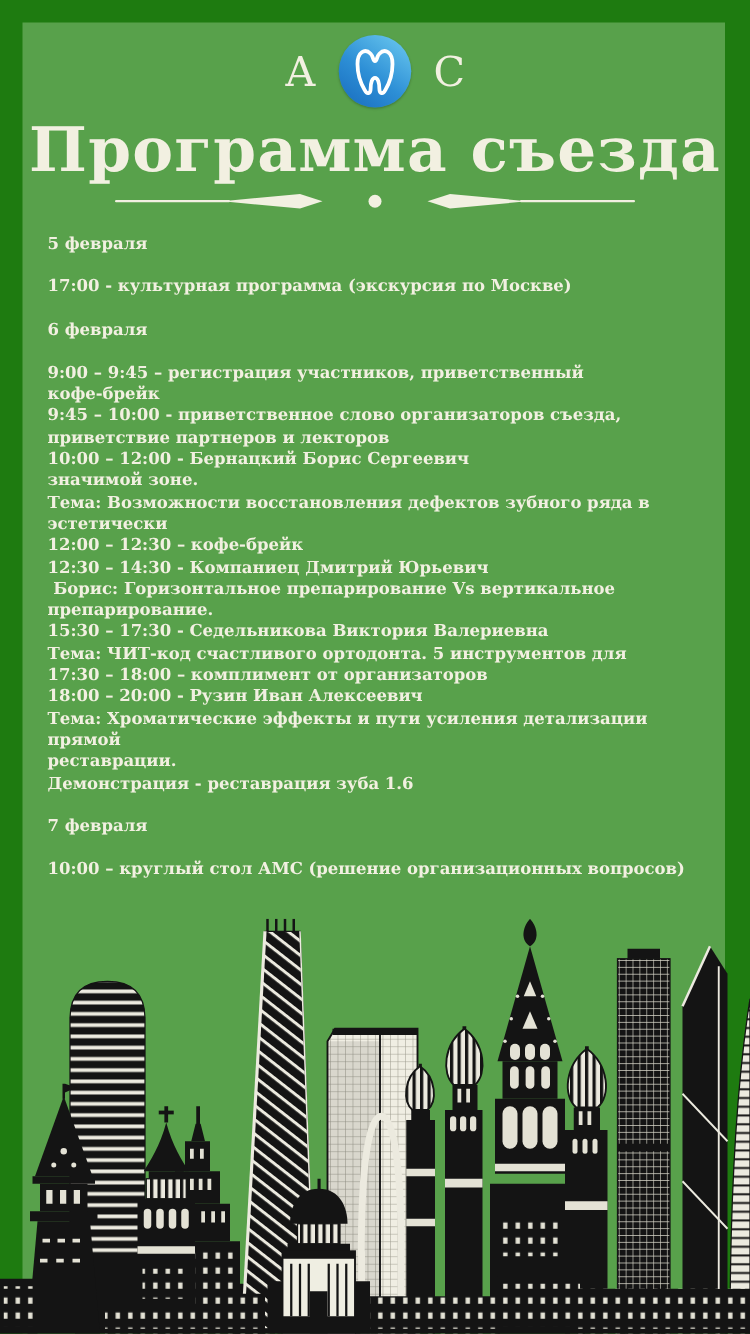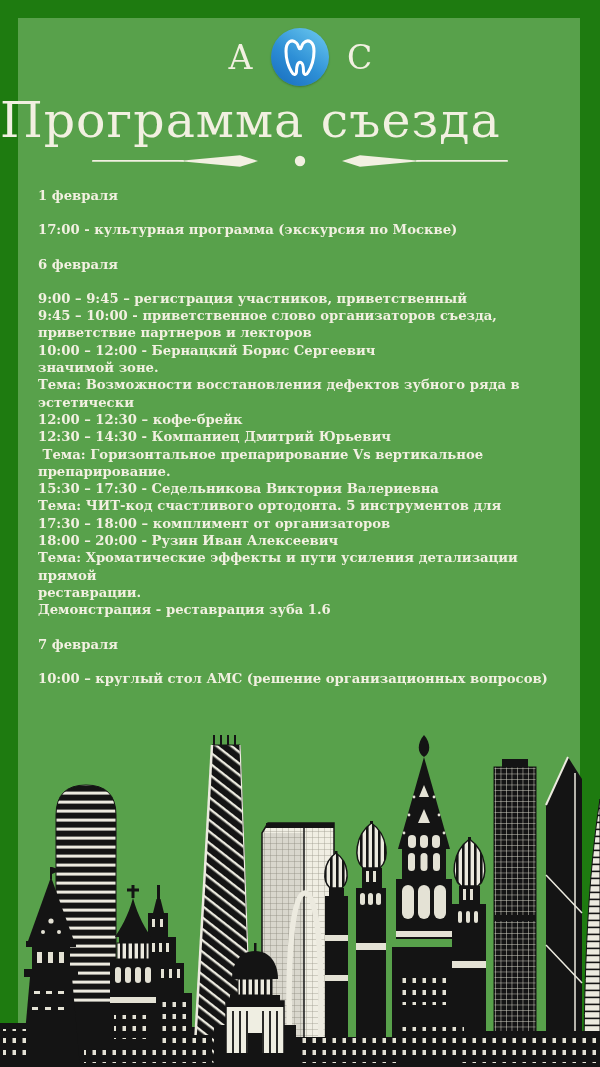--- a/index.html
+++ b/index.html
@@ -28,22 +28,22 @@
     font-family:"DejaVu Serif","Liberation Serif",serif;
   }
   .logo-circle{
     width:58px;height:58px;border-radius:50%;
     background:linear-gradient(215deg,#63c1ec 10%,#2d8fd6 55%,#1a6fc0 95%);
     display:flex;align-items:center;justify-content:center;
     box-shadow:0 1px 2px rgba(0,0,0,0.25);
   }
   .poster-title{
     position:absolute;top:94px;left:0;right:0;
-    text-align:left;color:var(--cream);
-    font-size:49px;font-weight:normal;letter-spacing:1px;line-height:1.1;
+    text-align:center;color:var(--cream);
+    font-size:49px;font-weight:bold;letter-spacing:1px;line-height:1.1;
   }
   .divider{
     position:absolute;top:152px;left:0;right:0;
     display:flex;justify-content:center;
   }
   
   .schedule{
     position:absolute;top:187px;left:38px;right:26px;
     color:var(--cream);
   }
@@ -81,38 +81,39 @@
       <polygon points="88,9 150,3.2 168,9 150,14.8"></polygon>
       <circle cx="210" cy="9" r="5.2"></circle>
       <polygon points="332,9 270,3.2 252,9 270,14.8"></polygon>
       <rect x="326" y="8" width="92" height="1.8" rx="0.9"></rect>
     </g>
   </svg>
 </div>
 
 <div class="schedule">
     <div class="block day">
-      <div class="line">1 февраля</div>
+      <div class="line">5 февраля</div>
     </div>
     <div class="block event">
       <div class="line">17:00 - культурная программа (экскурсия по Москве)</div>
     </div>
     <div class="block day">
       <div class="line">6 февраля</div>
     </div>
     <div class="block event">
       <div class="line">9:00 – 9:45 – регистрация участников, приветственный</div>
+      <div class="line">кофе-брейк</div>
       <div class="line">9:45 – 10:00 - приветственное слово организаторов съезда,</div>
       <div class="line">приветствие партнеров и лекторов</div>
       <div class="line">10:00 – 12:00 - Бернацкий Борис Сергеевич</div>
       <div class="line">значимой зоне.</div>
       <div class="line">Тема: Возможности восстановления дефектов зубного ряда в эстетически</div>
       <div class="line">12:00 – 12:30 – кофе-брейк</div>
       <div class="line">12:30 – 14:30 - Компаниец Дмитрий Юрьевич</div>
-      <div class="line"> Тема: Горизонтальное препарирование Vs вертикальное</div>
+      <div class="line"> Борис: Горизонтальное препарирование Vs вертикальное</div>
       <div class="line">препарирование.</div>
       <div class="line">15:30 – 17:30 - Седельникова Виктория Валериевна</div>
       <div class="line">Тема: ЧИТ-код счастливого ортодонта. 5 инструментов для</div>
       <div class="line">17:30 – 18:00 – комплимент от организаторов</div>
       <div class="line">18:00 – 20:00 - Рузин Иван Алексеевич</div>
       <div class="line">Тема: Хроматические эффекты и пути усиления детализации прямой</div>
       <div class="line">реставрации.</div>
       <div class="line">Демонстрация - реставрация зуба 1.6</div>
     </div>
     <div class="block day">

